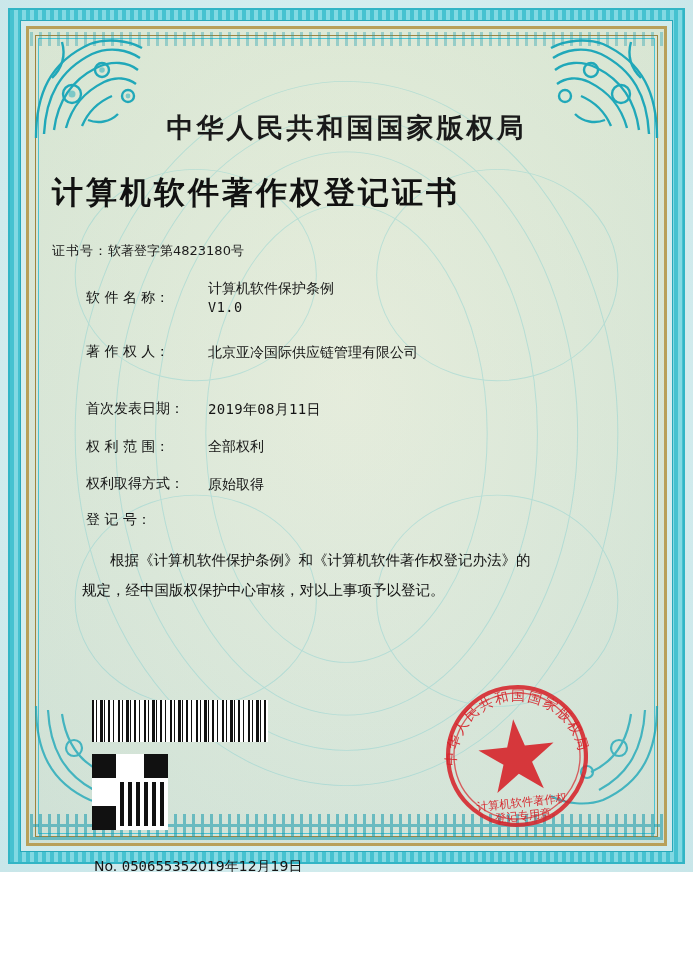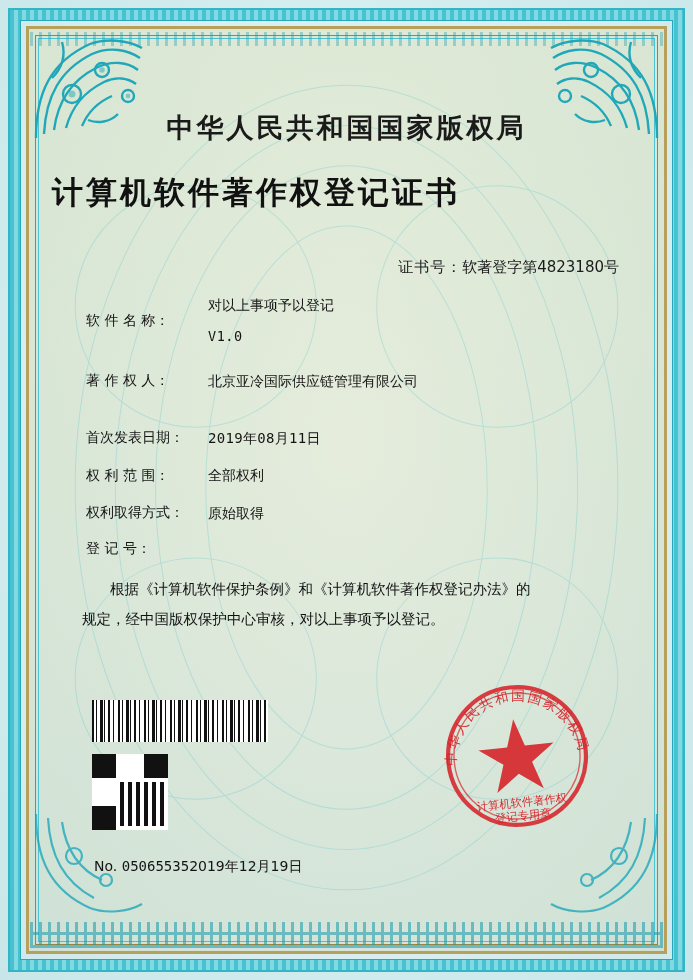--- a/index.html
+++ b/index.html
@@ -8,21 +8,21 @@
     padding: 0;
     width: 693px;
     height: 980px;
     background: #ffffff;
     font-family: "Liberation Serif", serif;
   }
 
   .certificate {
     position: relative;
     width: 693px;
-    height: 980px;
+    height: 872px;
     overflow: hidden;
     background:
       radial-gradient(ellipse at 50% 45%, #e8f7f7 0%, #d8f0f1 45%, #cfeaec 75%, #c8e6e9 100%);
   }
 
   
   .frame-outer {
     position: absolute;
     left: 8px; top: 8px; right: 8px; bottom: 8px;
     border: 2px solid #2ab3c4;
@@ -118,24 +118,23 @@
   .title-sub {
     font-size: 31px;
     letter-spacing: 3px;
     color: #111;
     font-weight: 700;
     margin-top: 26px;
     font-family: "DejaVu Serif", serif;
   }
 
   .cert-no {
-    text-align: right;
-    margin-top: 44px;
+    margin-top: 28px;
     padding-right: 22px;
-    font-size: 15px;
+    font-size: 13px;
     color: #1b1b1b;
     font-family: "DejaVu Sans", sans-serif;
   }
   .cert-no .lbl { letter-spacing: 1px; }
 
   .fields {
     margin-top: 18px;
     padding-left: 34px;
     padding-right: 20px;
   }
@@ -155,21 +154,21 @@
   }
   .field-value {
     flex: 1;
     line-height: 1.45;
   }
   .field-value .second-line {
     display: block;
     font-family: "DejaVu Sans Mono", monospace;
     font-size: 13.5px;
     letter-spacing: 0.5px;
-    margin-top: 12px;
+    margin-top: 0;
   }
   .mono { font-family: "DejaVu Sans Mono", monospace; letter-spacing: .3px; }
 
   .gap-big { height: 20px; }
 
   .paragraph {
     margin-top: 7px;
     padding: 0 26px 0 30px;
     font-size: 14.5px;
     line-height: 2.05;
@@ -337,21 +336,21 @@
 
     <div class="cert-no">
       <span class="lbl">证书号：</span><span>软著登字第4823180号</span>
     </div>
 
     <div class="fields">
 
       <div class="field-row">
         <div class="field-label">软 件 名 称：</div>
         <div class="field-value">
-          <span>对以上事项予以登记</span>
+          <span>计算机软件保护条例</span>
           <span class="second-line">V1.0</span>
         </div>
       </div>
 
       <div class="field-row" style="margin-top:24px">
         <div class="field-label">著 作 权 人：</div>
         <div class="field-value">北京亚冷国际供应链管理有限公司</div>
       </div>
 
       <div class="gap-big"></div>

